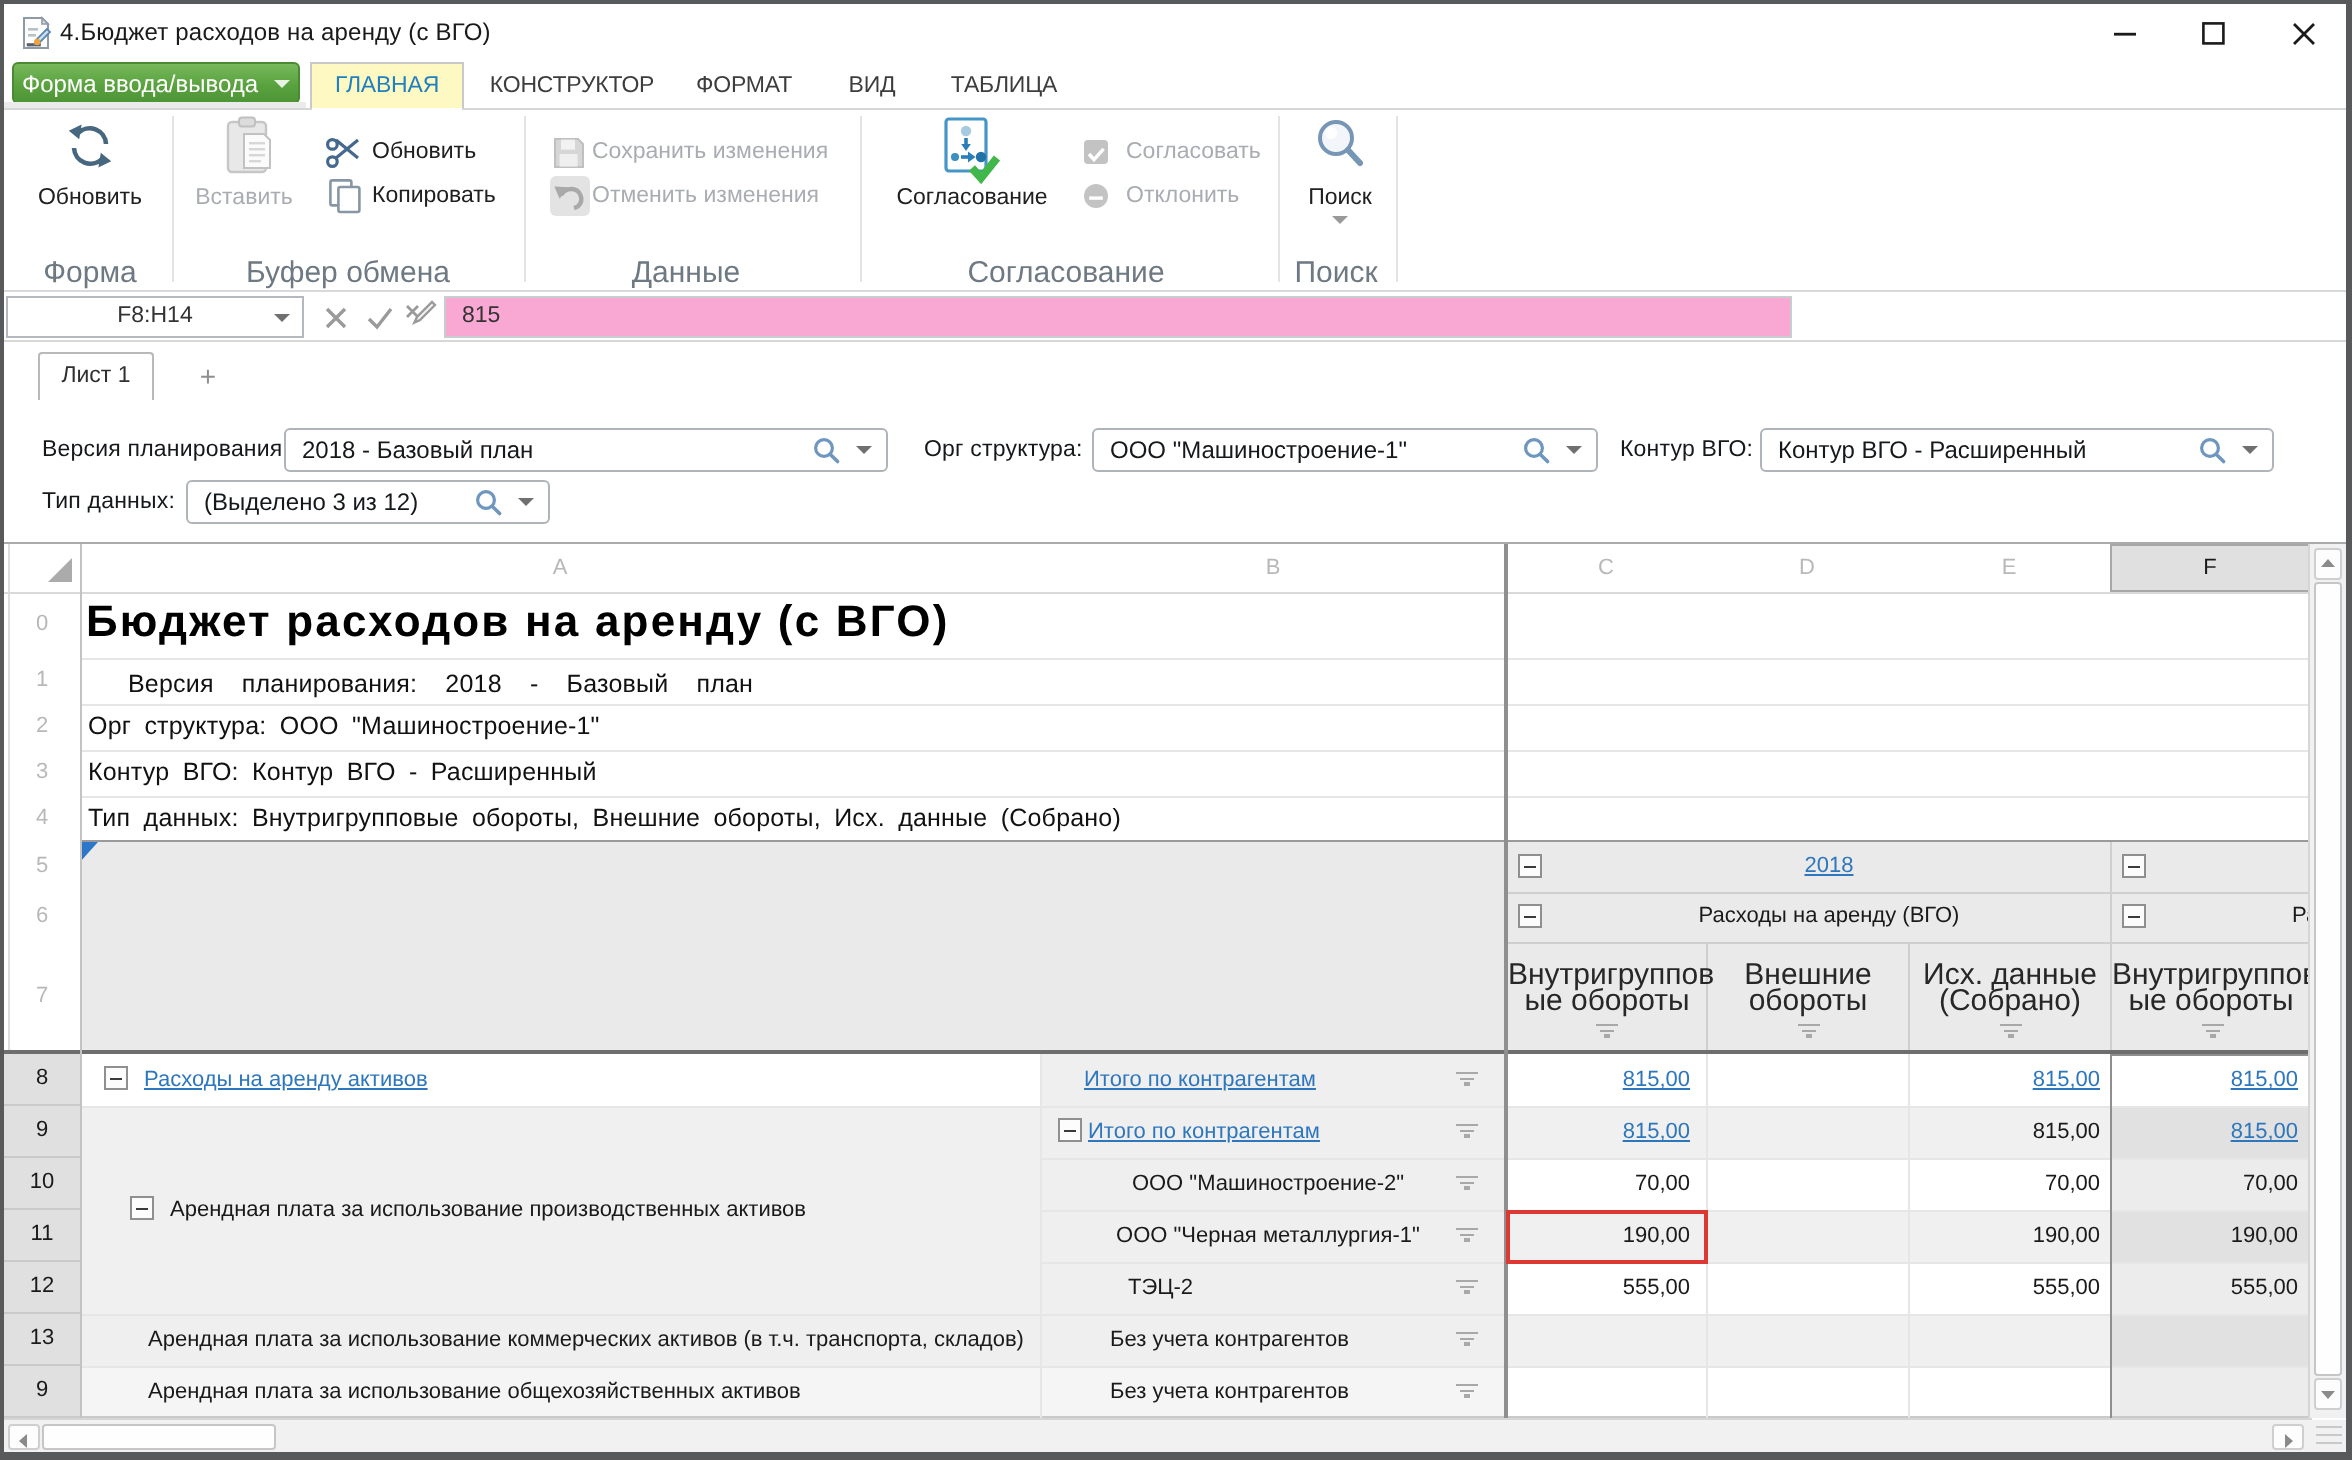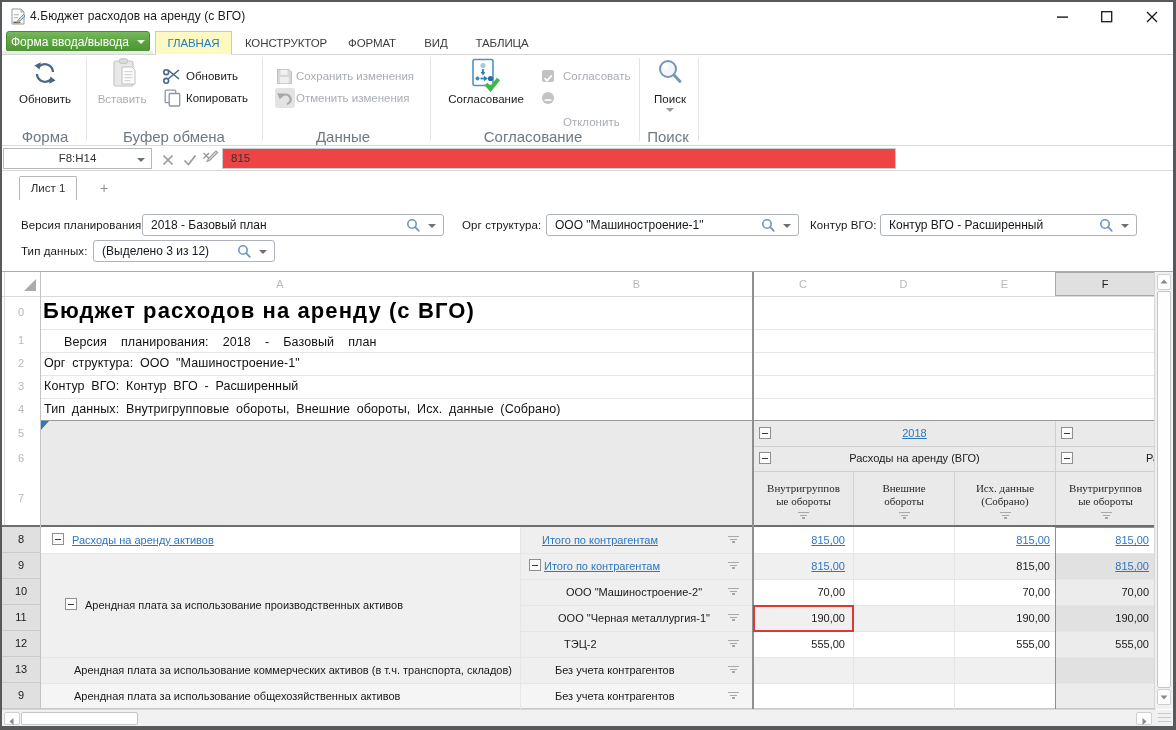--- a/index.html
+++ b/index.html
@@ -44,21 +44,21 @@
   .rlabel { font-size:11.5px; color:#202020; white-space:nowrap; }
   .rlabel-c { transform:translateX(-50%); text-align:center; }
   .rlabel-dis { color:#a9adb3; }
   .smallrow { height:16px; line-height:16px; }
   
   .fbar { left:2px; top:146px; width:1171px; height:24px; background:#fff; }
   .fbar-bottom { left:2px; top:170px; width:1171px; height:1px; background:#d8d8d8; }
   .namebox { left:1px; top:2px; width:149px; height:21px; background:#fff; border:1px solid #b4b9bf; }
   .namebox .txt { display:block; text-align:center; font-size:11.5px; color:#333; line-height:19px; }
   .caret-down-g { width:0; height:0; border-left:4px solid transparent; border-right:4px solid transparent; border-top:4px solid #707070; display:inline-block; }
-  .fx-formula { left:220px; top:2px; width:674px; height:21px; background:#ef4444; border:1px solid #c9cdd1; font-size:11.5px; color:#333; line-height:19px; padding-left:8px; }
+  .fx-formula { left:220px; top:2px; width:674px; height:21px; background:#f9a8d4; border:1px solid #c9cdd1; font-size:11.5px; color:#333; line-height:19px; padding-left:8px; }
   
   .sheetbar { left:2px; top:171px; width:1171px; height:29px; background:#fff; }
   .sheettab { left:17px; top:5px; width:58px; height:24px; background:#fff; border:1px solid #b9b9b9; border-bottom:none; border-radius:2px 2px 0 0; text-align:center; font-size:11.5px; color:#2f2f2f; line-height:23px; }
   .addsheet { left:94px; top:5px; width:16px; height:24px; line-height:24px; text-align:center; font-size:14px; color:#8f8f8f; }
   
   .filterpanel { left:2px; top:200px; width:1171px; height:71px; background:#fff; }
   .flabel { font-size:11.5px; color:#16191c; white-space:nowrap; letter-spacing:0.1px; }
   .combo { position:absolute; background:#fff; border:1px solid #aeb4ba; border-radius:3px; height:22px; }
   .combo .val { position:absolute; left:8px; top:0; line-height:20px; font-size:12px; color:#16191c; white-space:nowrap; }
   .combo .mag { position:absolute; right:22px; top:3px; line-height:0; }
@@ -79,21 +79,21 @@
   .hdrblock { left:38px; top:150px; width:1115px; height:104px; background:#eaeaea; }
   .blue-tri { left:38px; top:150px; width:0; height:0; border-right:9px solid transparent; border-top:10px solid #2e77c8; }
   .collapse { position:absolute; width:12px; height:12px; background:#fcfcfc; border:1px solid #8f8f8f; }
   .collapse i { position:absolute; left:2px; top:5px; width:6px; height:1.4px; background:#3a3a3a; }
   .funnel { position:absolute; width:13px; height:8px; }
   .funnel i { display:block; margin:0 auto 1.2px; background:#a8a8a8; height:1.4px; }
   .funnel i:nth-child(1){ width:11px; } .funnel i:nth-child(2){ width:7px; } .funnel i:nth-child(3){ width:3px; }
   .cell-txt { position:absolute; font-size:11px; color:#1a1a1a; white-space:nowrap; }
   .link { color:#2e77bd; text-decoration:underline; }
   .num { text-align:right; }
-  .hdr7 { position:absolute; top:202px; height:52px; text-align:center; font-size:11px; color:#272727; line-height:12.5px; padding-top:9px; white-space:pre-line;font-family:Liberation Serif, serif; }
+  .hdr7 { position:absolute; top:202px; height:52px; text-align:center; font-size:15px; color:#272727; line-height:12.5px; padding-top:9px; white-space:pre-line; }
   .red-box { left:751px; top:334px; width:101px; height:27px; border:2px solid #dd3934; }
   .sel-outline { left:1053px; top:256px; width:101px; height:183px; border:1px solid #8f8f8f; }
   
   .hscroll { left:2px; top:709px; width:1154px; height:17px; background:#f1f1f1; border-top:1px solid #d6d6d6; }
   .vscroll { left:1154px; top:272px; width:19px; height:437px; background:#f1f1f1; border-left:1px solid #d6d6d6; }
   .sbtn { position:absolute; background:#fdfdfd; border:1px solid #cfcfcf; border-radius:2px; }
   .sthumb { position:absolute; background:#fefefe; border:1px solid #c6c6c6; border-radius:2px; }
   .grip { left:1156px; top:710px; width:17px; height:16px; background:#f1f1f1; }
   .grip i { display:block; height:1px; background:#c9c9c9; margin:3px 2px 0; }
 </style>
@@ -231,21 +231,21 @@
       <svg width="12" height="12" viewBox="0 0 12 12">
           <path d="M2.5 6 l2.5 2.8 L9.8 3.4" fill="none" stroke="#fff" stroke-width="1.7"></path>
         </svg>
     </div>
     <span class="abs rlabel smallrow rlabel-dis" style="left:561px;top:13px;">Согласовать</span>
     <div class="abs" style="left:540px;top:37px;width:12px;height:12px;background:#c3c3c3;border-radius:6px;">
       <svg width="12" height="12" viewBox="0 0 12 12">
           <rect x="2.6" y="5.2" width="6.8" height="1.7" fill="#fff"></rect>
         </svg>
     </div>
-    <span class="abs rlabel smallrow rlabel-dis" style="left:561px;top:35px;margin-top:24px;">Отклонить</span>
+    <span class="abs rlabel smallrow rlabel-dis" style="left:561px;top:35px;">Отклонить</span>
     <span class="abs rgroup-label" style="left:531px;">Согласование</span>
 
     <div class="abs" style="left:653px;top:3px;">
       <svg width="30" height="30" viewBox="0 0 30 30">
         <circle cx="13" cy="11" r="8" fill="#f2f6fa" stroke="#7796b6" stroke-width="2"></circle>
         <circle cx="10.5" cy="8.5" r="3" fill="#fff" opacity="0.9"></circle>
         <path d="M19 17 l6 6.5" stroke="#7796b6" stroke-width="3" stroke-linecap="round"></path>
       </svg>
     </div>
     <span class="abs rlabel rlabel-c" style="left:668px;top:38px;">Поиск</span>

